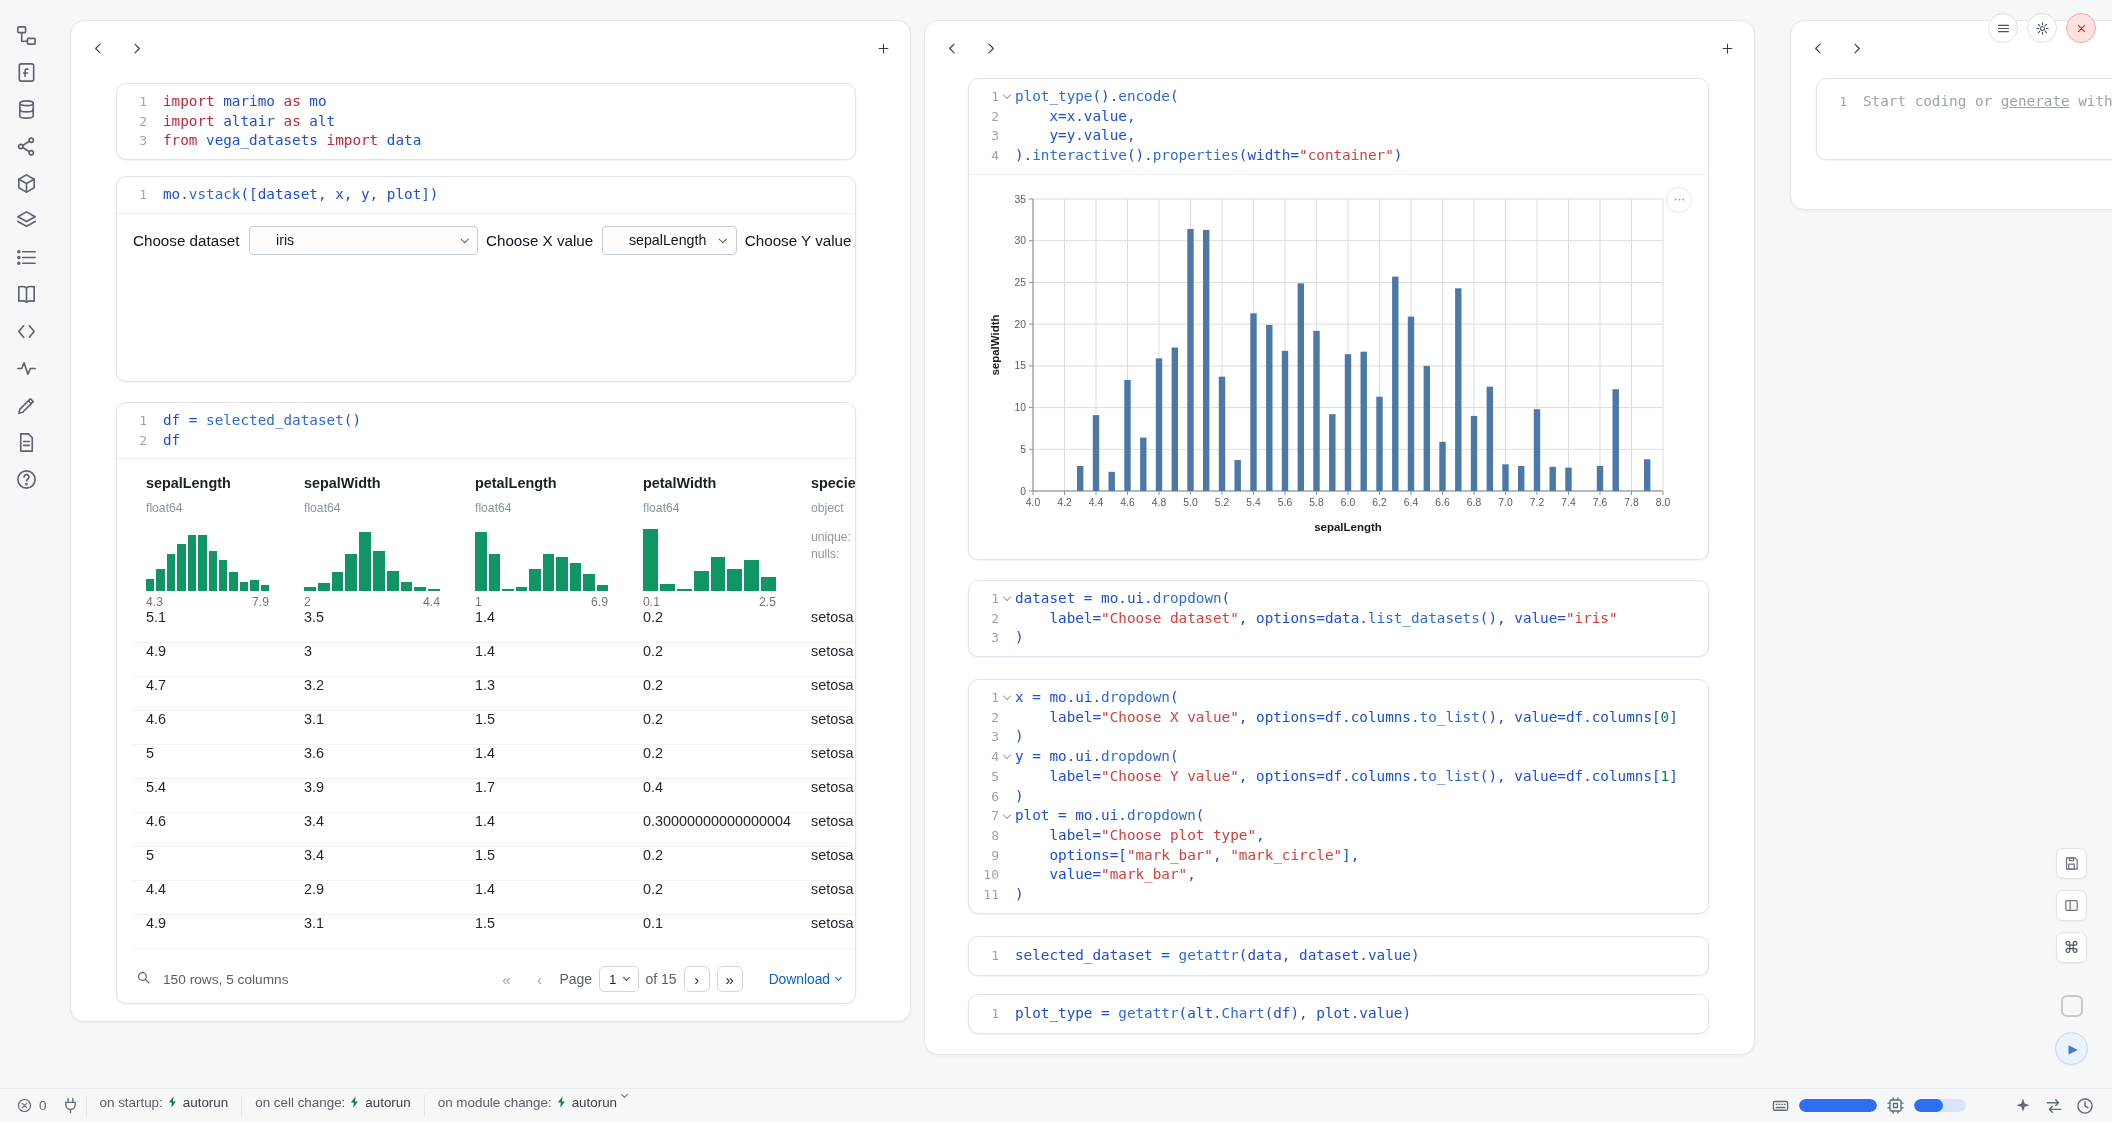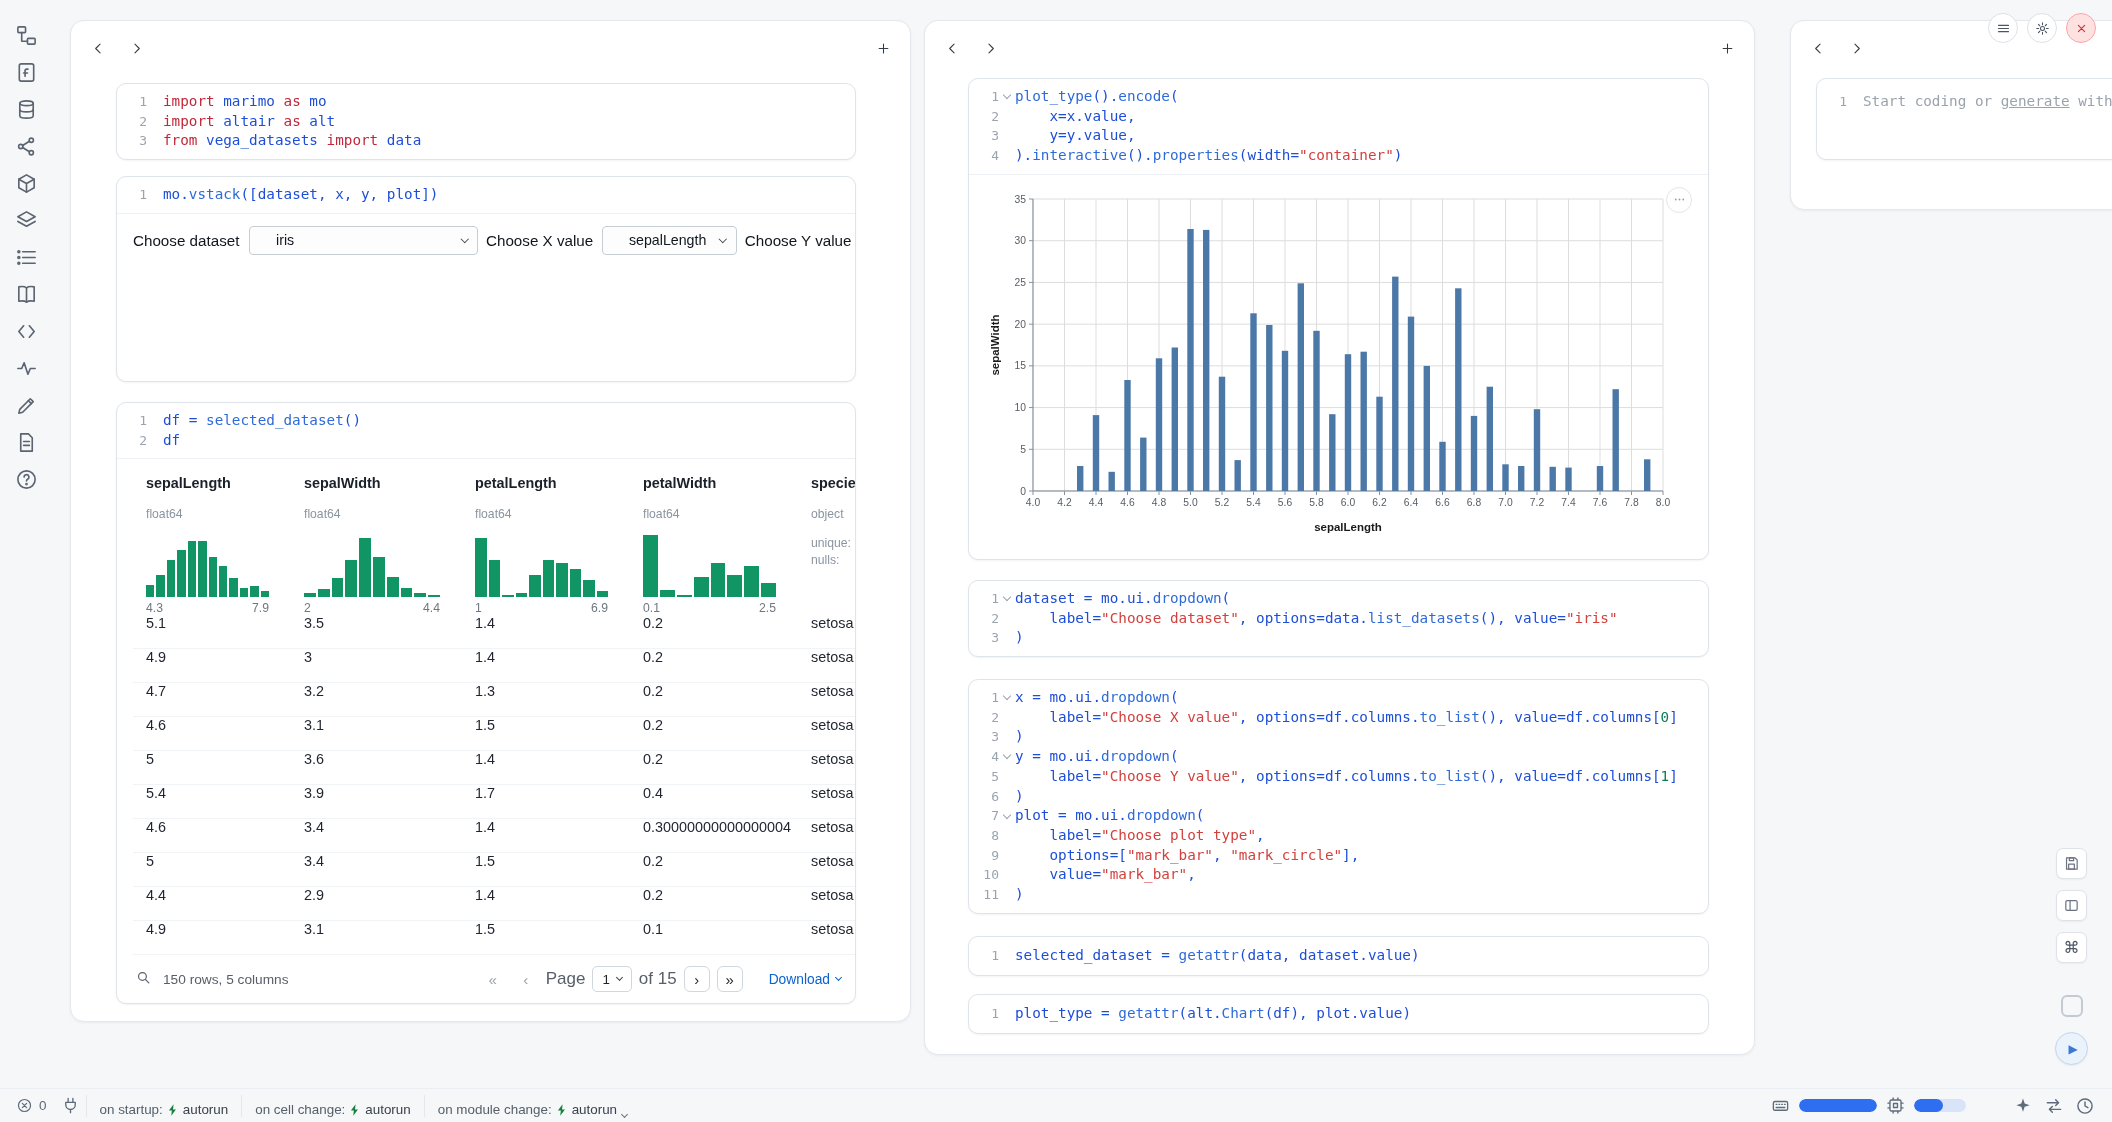--- a/index.html
+++ b/index.html
@@ -37,35 +37,35 @@
   .dd-select{display:inline-flex;align-items:center;gap:14px;height:29px;border:1px solid #c6cdd5;border-radius:4px;background:#fdfdfe;padding:0 10px 0 26px;font-size:14.2px;color:#10161d}
   .dd-select.wide{width:229px;justify-content:space-between}
   .dd-select .chev{width:5.5px;height:5.5px;color:#444}
 
   
   .tablewrap{margin:10px 0 0 16px;overflow:hidden}
   .t-head{display:flex;padding-top:6px}
   .t-col{flex:none;padding-left:13px;overflow:hidden}
   .tc0{width:158px}.tc1{width:171px}.tc2{width:168px}.tc3{width:168px}.tc4{width:150px}
   .t-name{font-size:14.4px;font-weight:600;color:#1b212a}
-  .t-dtype{font-size:12.2px;color:#8b95a1;margin-top:16px}
+  .t-dtype{font-size:12.2px;color:#8b95a1;margin-top:10px}
   .t-hists{display:flex;margin-top:12px}
   .hist{height:64px;width:calc(100% - 22px);display:flex;align-items:flex-end;gap:2px}
   .hist i{flex:1;background:#129565;display:block}
   .minmax{display:flex;justify-content:space-between;width:calc(100% - 22px);font-size:12.2px;color:#6e7781;margin-top:4px}
   .t-cat{font-size:12.2px;color:#8b95a1;line-height:17px;margin-top:2px;white-space:nowrap}
   .t-row{display:flex;height:34px;align-items:flex-start;border-bottom:1px solid #f1f4f7}
   .t-cell{font-size:14.4px;color:#1f2430;white-space:nowrap}
   .t-foot{position:absolute;left:16px;right:0;bottom:0;height:48px;display:flex;align-items:center;padding-right:14px;gap:10px}
   .search-btn{width:20px;height:20px;border:none;background:none;color:#57606a;padding:0}
   .t-summary{font-size:13.7px;color:#57606a}
   .pg{display:flex;align-items:center;gap:7px;margin-left:auto}
   .pg-btn{width:26px;height:26px;display:flex;align-items:center;justify-content:center;font-size:15px;color:#98a1ab;background:none;border:none;border-radius:6px}
   .pg-btn.box{border:1px solid #d0d7de;color:#1f2328;background:#fff}
-  .pg-label{font-size:17px;color:#57606a}
+  .pg-label{font-size:14px;color:#57606a}
   .page-select{display:inline-flex;align-items:center;gap:7px;border:1px solid #d0d7de;border-radius:5px;height:26px;padding:0 9px;font-size:13.3px;background:#fff;color:#1f2328}
   .page-select .chev{width:5px;height:5px;color:#444}
   .download{display:flex;align-items:center;gap:6px;color:#0b63ce;font-size:13.8px;margin-left:16px;background:none;border:none}
   .download .chev{width:5px;height:5px;color:#0b63ce}
 
   
   .chartwrap{position:relative;padding:16px 12px 14px 18px}
   .chartwrap svg{font-family:"Liberation Sans",sans-serif}
   .chart-opt{position:absolute;top:12px;right:16px;width:26px;height:26px;border-radius:50%;border:1px solid #e2e6eb;background:#fff;color:#98a1ac;display:flex;align-items:center;justify-content:center}
   .chart-opt .ic{width:15px;height:15px}
@@ -89,21 +89,21 @@
   .fb.square .inner{width:22px;height:22px;border:2px solid #c3cad3;border-radius:6px}
   .fb.run{border-radius:50%;width:33px;height:33px;background:#eaf2fc;border-color:#c3d6ef;color:#3c78d8;font-size:12px;padding-left:3px}
 
   
   .statusbar{position:absolute;left:0;bottom:0;width:2112px;height:34px;display:flex;align-items:center;padding:0 16px;background:#f5f7f9;border-top:1px solid #eaedf1}
   .sb-err{display:flex;align-items:center;gap:6px;border:none;background:none;color:#5f6b7a;font-size:13.5px}
   .sb-err .ic{width:17px;height:17px}
   .sb-ic{width:19px;height:19px;color:#5f6b7a;display:inline-flex}
   .sb-plug{margin-left:14px}
   .chips{display:flex;align-items:center;margin-left:6px}
-  .chip{display:flex;align-items:flex-end;gap:3px;font-size:13.4px;color:#57606a;padding:0 13px;height:22px;background:none;border:none;border-left:1px solid #e4e8ec}
+  .chip{display:flex;align-items:flex-start;gap:3px;font-size:13.4px;color:#57606a;padding:0 13px;height:22px;background:none;border:none;border-left:1px solid #e4e8ec}
   .chip .bolt{width:14px;height:14px;color:#15803d;display:inline-flex}
   .chip .val{color:#3a424c}
   .chip .chev{width:5px;height:5px;color:#6b7280;margin-left:2px}
   .sb-right{margin-left:auto;display:flex;align-items:center;gap:9px}
   .meter{width:78px;height:13px;border-radius:7px;background:#d9e4f8;overflow:hidden;display:inline-block}
   .meter i{display:block;height:100%;background:#2e6ff2;border-radius:7px}
   .meter.m2{width:52px}
   .sb-gap{width:28px}
   .sb-btn{width:22px;height:22px;border:none;background:none;color:#5f6b7a;padding:1px}
 </style>

